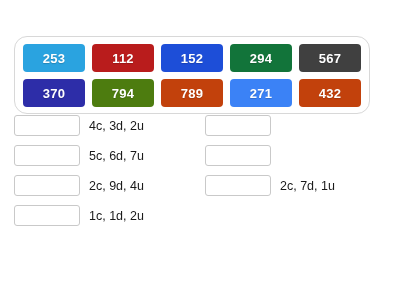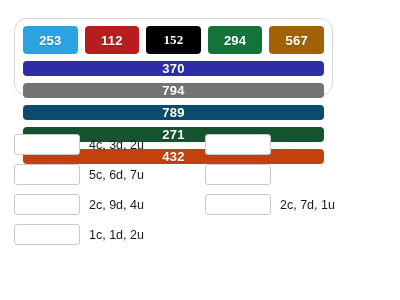--- a/index.html
+++ b/index.html
@@ -16,58 +16,57 @@
   .app {
     width: 400px;
     height: 300px;
     position: relative;
     box-sizing: border-box;
   }
   
   .tile-panel {
     position: absolute;
     left: 14px;
-    top: 18px;
-    width: 319px;
+    top: 36px;
+    width: 356px;
     height: 78px;
     border: 1px solid #d8d8d8;
     border-radius: 13px;
     background: #ffffff;
     box-sizing: border-box;
     padding: 7px 8px;
   }
   .tile-row {
     display: flex;
     justify-content: space-between;
     gap: 7px;
     height: 28px;
   }
   .tile-row + .tile-row {
     margin-top: 7px;
-    flex-direction: column;
   }
   .tile {
     flex: 1 1 0;
     border-radius: 4px;
     color: #ffffff;
     font-size: 13px;
     font-weight: bold;
     display: flex;
     align-items: center;
     justify-content: center;
     letter-spacing: 0.2px;
     text-shadow: 0 1px 1px rgba(0,0,0,0.18);
     cursor: pointer;
     user-select: none;
   }
   
   .answers {
     position: absolute;
     left: 14px;
-    top: 134px;
+    top: 115px;
     width: 372px;
     display: flex;
     gap: 10px;
     justify-content: space-between;
   }
   .answer-col {
     flex: 1 1 0;
     display: flex;
     flex-direction: column;
     gap: 9px;
@@ -99,41 +98,41 @@
 <div class="app">
 
   <div class="tile-panel">
     <div class="tile-row">
       <div class="tile" style="background: rgb(42, 163, 224);">
           <span>253</span>
         </div>
       <div class="tile" style="background: #b91c1c;">
           <span>112</span>
         </div>
-      <div class="tile" style="background: #000000; font-family: Liberation Serif, serif;">
+      <div class="tile" style="background: #1d4ed8;">
           <span>152</span>
         </div>
       <div class="tile" style="background: rgb(18, 116, 58);">
           <span>294</span>
         </div>
-      <div class="tile" style="background: #a16207;">
+      <div class="tile" style="background: #404040;">
           <span>567</span>
         </div>
     </div>
     <div class="tile-row">
       <div class="tile" style="background: rgb(45, 45, 168);">
           <span>370</span>
         </div>
-      <div class="tile" style="background: #737373;">
+      <div class="tile" style="background: #4d7c0f;">
           <span>794</span>
         </div>
-      <div class="tile" style="background: #0c4a6e; text-align: right;">
+      <div class="tile" style="background: #c2410c; text-align: right;">
           <span>789</span>
         </div>
-      <div class="tile" style="background: #14532d;">
+      <div class="tile" style="background: #3b82f6;">
           <span>271</span>
         </div>
       <div class="tile" style="background: #c2410c;">
           <span>432</span>
         </div>
     </div>
   </div>
 
   <div class="answers">
     <div class="answer-col">

